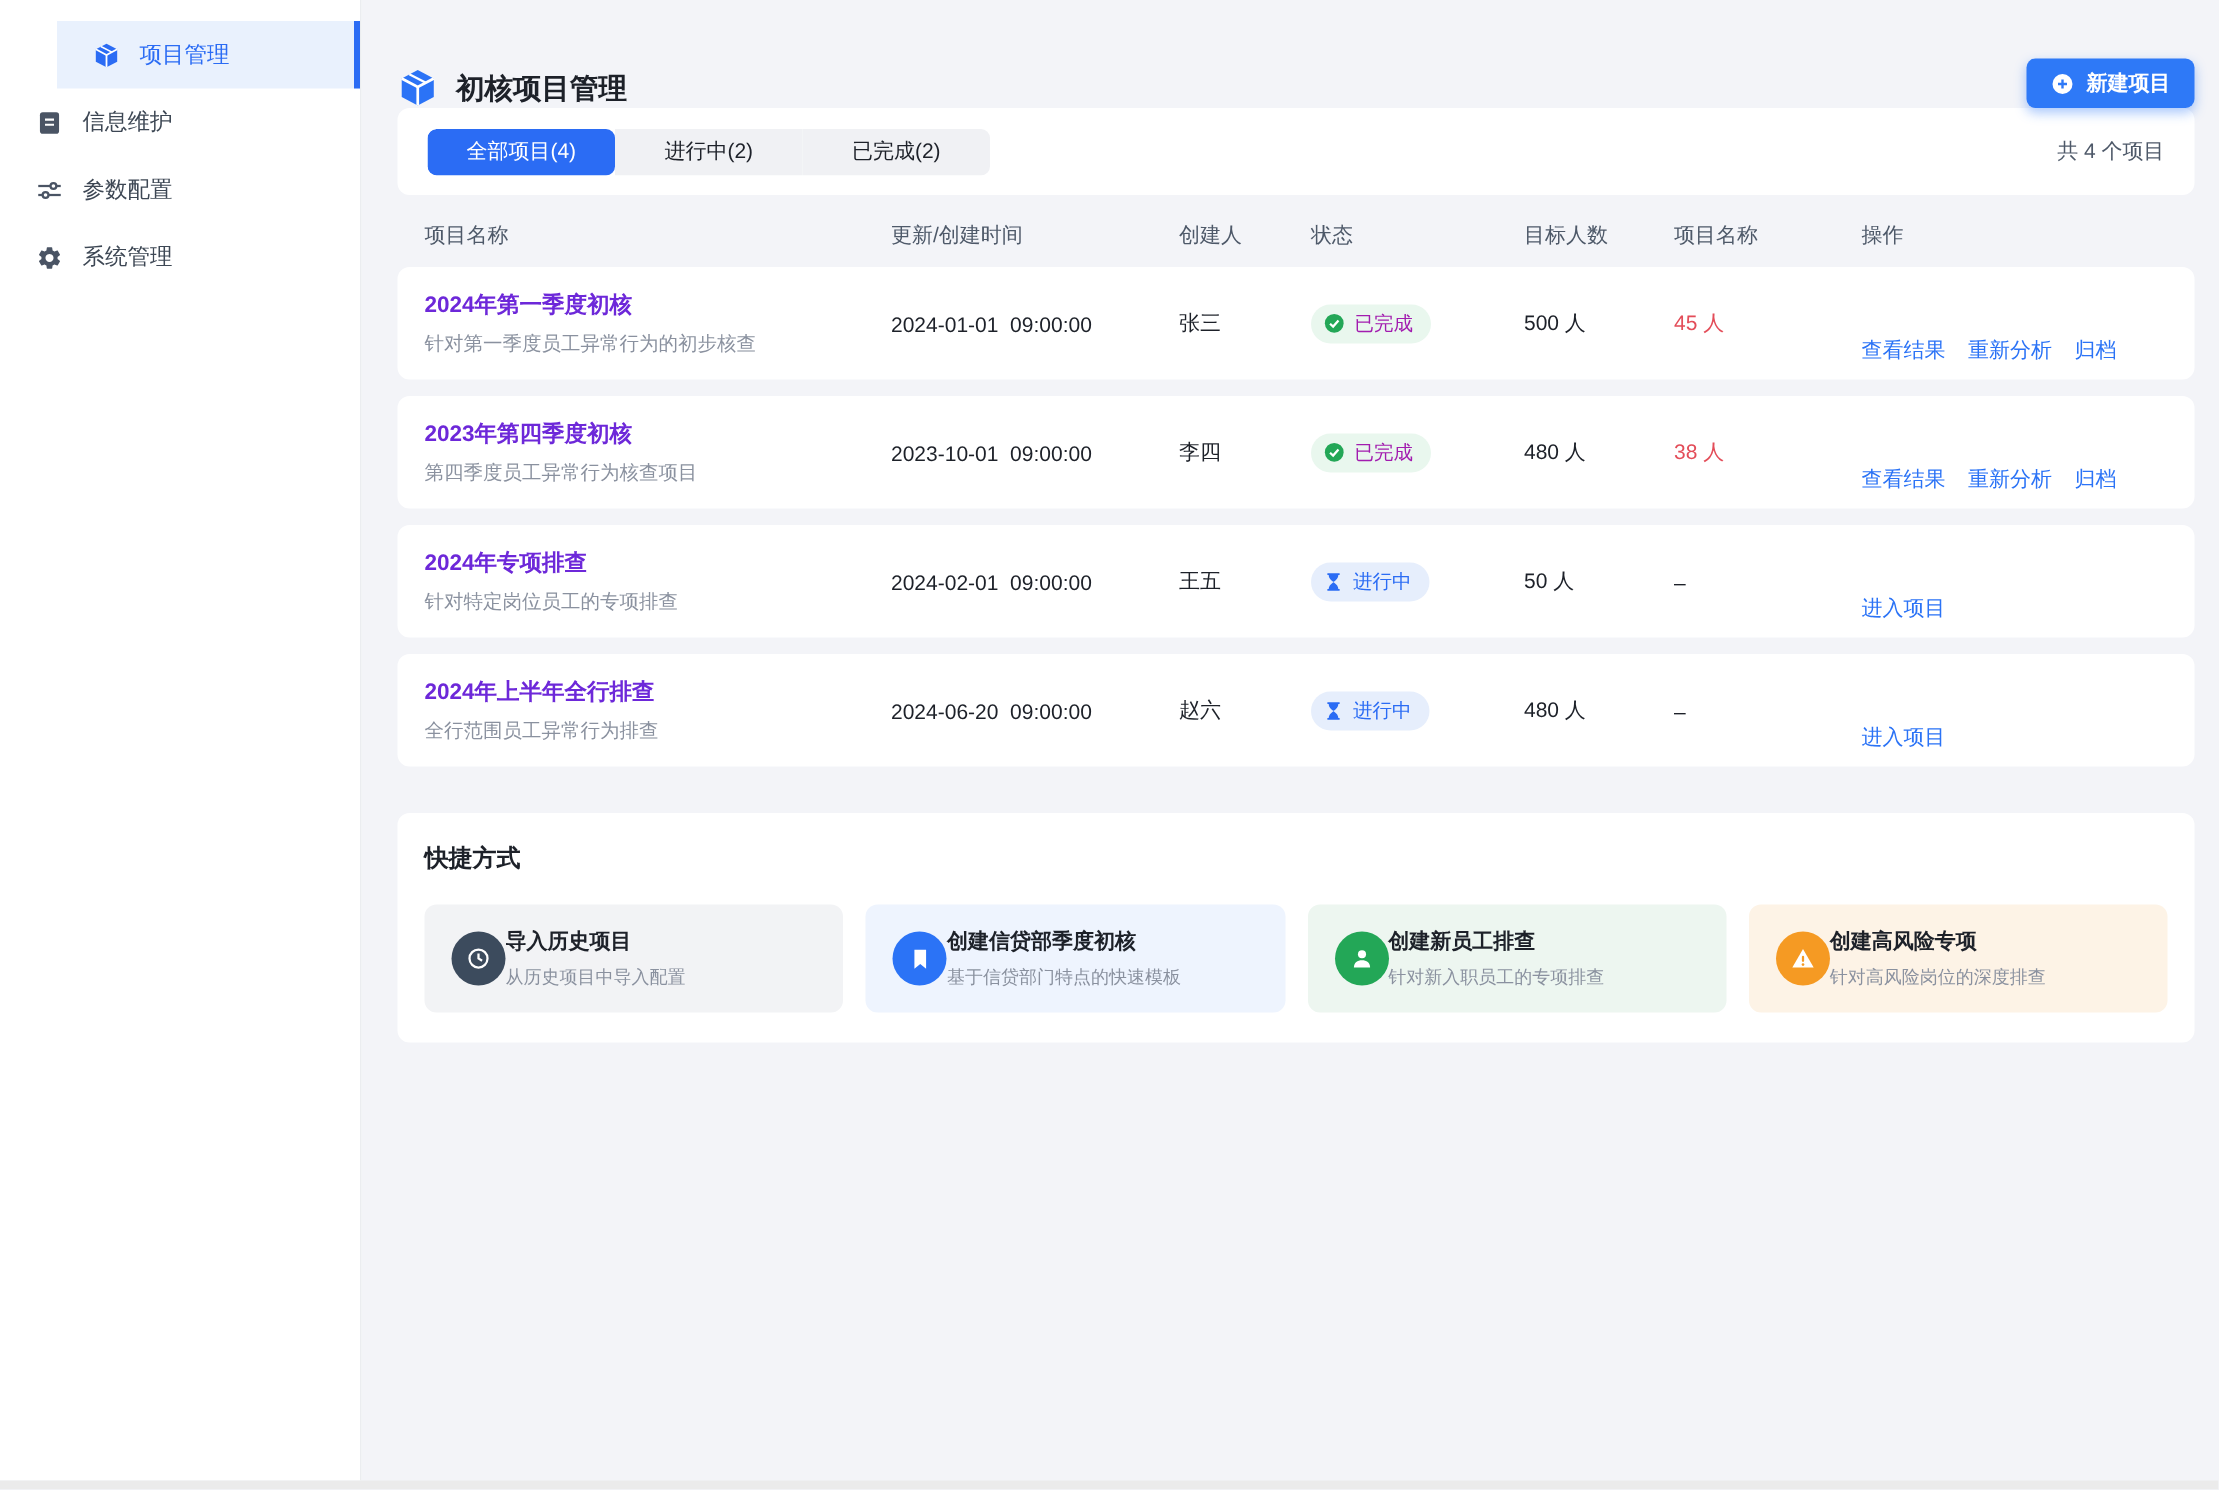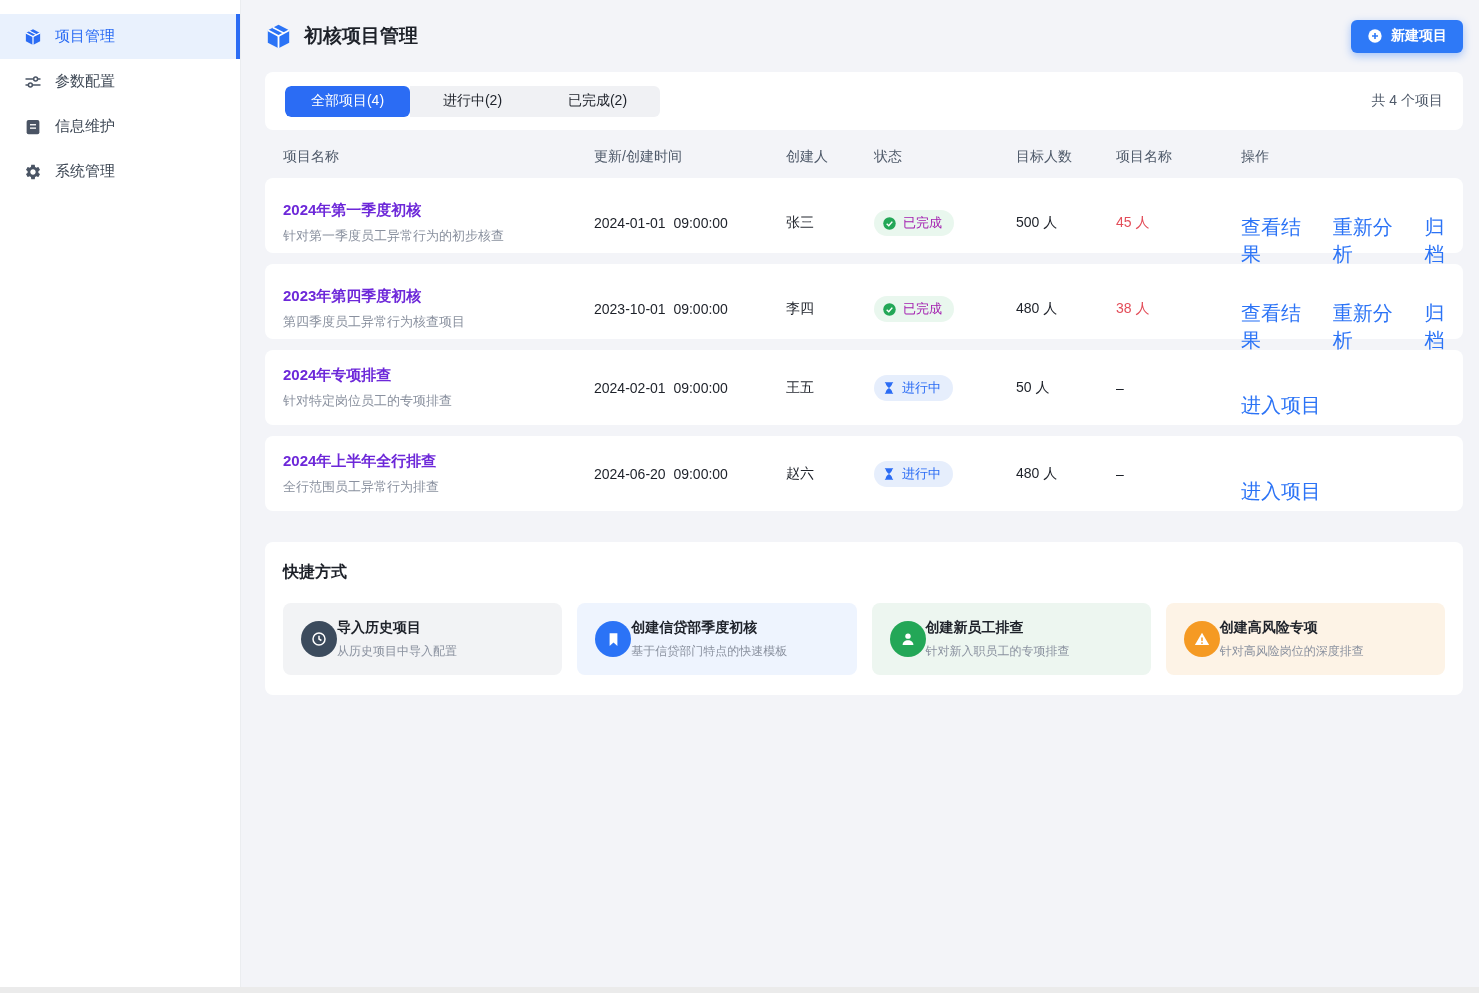--- a/index.html
+++ b/index.html
@@ -13,29 +13,29 @@
   .sidebar {
     width:241px; min-width:241px; background:#fff; height:987px;
     border-right:1px solid #ebedf0; padding-top:14px;
   }
   .side-item {
     height:45px; display:flex; align-items:center; gap:13px;
     padding:0 24px; font-size:15px; color:#3d4754; cursor:pointer;
     position:relative;
   }
   .side-item .sicon { width:18px; height:18px; display:flex; }
-  .side-item.active { background:#e9f1fd; color:#2b6cf4; }
+  .side-item.active { background:#e9f1fd; color:#2b6cf4;margin-left:38px; }
   .side-item.active::after {
     content:""; position:absolute; right:0; top:0; width:4px; height:100%;
     background:#2b6cf4;
   }
   
   .main { flex:1; padding:0 16px 0 24px; }
   .page-header {
-    height:72px; display:flex; align-items:center; justify-content:space-between;
+    height:72px; display:flex; align-items:flex-end; justify-content:space-between;
   }
   .title-wrap { display:flex; align-items:center; gap:12px; }
   .title-wrap h1 { font-size:19px; font-weight:bold; color:#1d2129; }
   .btn-primary {
     display:flex; align-items:center; gap:8px; background:#2e79f7; color:#fff;
     border:none; height:33px; padding:0 16px; border-radius:6px;
     font-size:14px; font-weight:bold; cursor:pointer;
     box-shadow:0 3px 8px rgba(46,121,247,.4);
     font-family:inherit;
   }
@@ -77,21 +77,21 @@
   .badge {
     display:inline-flex; align-items:center; gap:6px; height:26px;
     padding:0 12px 0 8px; border-radius:999px; font-size:13px; width:fit-content;
   }
   .badge.completed { background:#e9f7ee; color:#a21caf; }
   .badge.running  { background:#e6eefc; color:#2b6cf4; }
   .cell-target { font-size:14px; color:#1d2129; }
   .cell-warn { font-size:14px; color:#1d2129; }
   .cell-warn.alert { color:#e34d59; }
   .cell-actions { display:flex; gap:15px; }
-  .link { font-size:20px; color:#2b73f6; cursor:pointer; text-decoration:none;margin-top:36px; }
+  .link { font-size:14px; color:#2b73f6; cursor:pointer; text-decoration:none;margin-top:36px; }
   
   .shortcuts-card {
     background:#fff; border-radius:8px; margin-top:31px; padding:20px 18px 20px 18px;
   }
   .shortcuts-card h2 { font-size:16px; font-weight:bold; color:#1d2129; }
   .shortcut-grid {
     display:grid; grid-template-columns:repeat(4,1fr); gap:15px; margin-top:20px;
   }
   .shortcut {
     border-radius:8px; height:72px; display:flex; align-items:center;
@@ -121,38 +121,38 @@
         <path d="M12 1.5 L21.5 6.5 L21.5 17.5 L12 22.5 L2.5 17.5 L2.5 6.5 Z" fill="#2b6cf4"></path>
         <path d="M2.5 6.5 L12 11.5 L21.5 6.5" fill="none" stroke="#fff" stroke-width="1.6"></path>
         <path d="M12 11.5 L12 22.5" fill="none" stroke="#fff" stroke-width="1.6"></path>
         <path d="M7 4 L16.8 9" fill="none" stroke="#fff" stroke-width="1.4"></path>
       </svg>
     </span>
     <span>项目管理</span>
   </div>
   <div class="side-item">
     <span class="sicon">
+      <svg viewBox="0 0 24 24" width="18" height="18">
+        <rect x="3.5" y="2.5" width="17" height="19" rx="2.5" fill="#4a5464"></rect>
+        <line x1="8" y1="9" x2="16" y2="9" stroke="#fff" stroke-width="1.8"></line>
+        <line x1="8" y1="13.5" x2="16" y2="13.5" stroke="#fff" stroke-width="1.8"></line>
+      </svg>
+    </span>
+    <span>信息维护</span>
+  </div>
+  <div class="side-item">
+    <span class="sicon">
       <svg viewBox="0 0 24 24" width="18" height="18" stroke="#4a5464" stroke-width="2" fill="#fff">
         <line x1="2" y1="8" x2="22" y2="8"></line>
         <circle cx="15.5" cy="8" r="2.6"></circle>
         <line x1="2" y1="16" x2="22" y2="16"></line>
         <circle cx="8.5" cy="16" r="2.6"></circle>
       </svg>
     </span>
     <span>参数配置</span>
-  </div>
-  <div class="side-item">
-    <span class="sicon">
-      <svg viewBox="0 0 24 24" width="18" height="18">
-        <rect x="3.5" y="2.5" width="17" height="19" rx="2.5" fill="#4a5464"></rect>
-        <line x1="8" y1="9" x2="16" y2="9" stroke="#fff" stroke-width="1.8"></line>
-        <line x1="8" y1="13.5" x2="16" y2="13.5" stroke="#fff" stroke-width="1.8"></line>
-      </svg>
-    </span>
-    <span>信息维护</span>
   </div>
   <div class="side-item">
     <span class="sicon">
       <svg viewBox="0 0 24 24" width="18" height="18" fill="#4a5464">
         <path d="M19.14,12.94c0.04-0.3,0.06-0.61,0.06-0.94c0-0.32-0.02-0.64-0.07-0.94l2.03-1.58c0.18-0.14,0.23-0.41,0.12-0.61l-1.92-3.32c-0.12-0.22-0.37-0.29-0.59-0.22l-2.39,0.96c-0.5-0.38-1.03-0.7-1.62-0.94L14.4,2.81c-0.04-0.24-0.24-0.41-0.48-0.41h-3.84c-0.24,0-0.43,0.17-0.47,0.41L9.25,5.35C8.66,5.59,8.12,5.92,7.63,6.29L5.24,5.33c-0.22-0.08-0.47,0-0.59,0.22L2.74,8.87C2.62,9.08,2.66,9.34,2.86,9.48l2.03,1.58C4.84,11.36,4.8,11.69,4.8,12s0.02,0.64,0.07,0.94l-2.03,1.58c-0.18,0.14-0.23,0.41-0.12,0.61l1.92,3.32c0.12,0.22,0.37,0.29,0.59,0.22l2.39-0.96c0.5,0.38,1.03,0.7,1.62,0.94l0.36,2.54c0.05,0.24,0.24,0.41,0.48,0.41h3.84c0.24,0,0.44-0.17,0.47-0.41l0.36-2.54c0.59-0.24,1.13-0.56,1.62-0.94l2.39,0.96c0.22,0.08,0.47,0,0.59-0.22l1.92-3.32c0.12-0.22,0.07-0.47-0.12-0.61L19.14,12.94z M12,15.6c-1.98,0-3.6-1.62-3.6-3.6s1.62-3.6,3.6-3.6s3.6,1.62,3.6,3.6S13.98,15.6,12,15.6z"></path>
       </svg>
     </span>
     <span>系统管理</span>
   </div>
 </aside>

